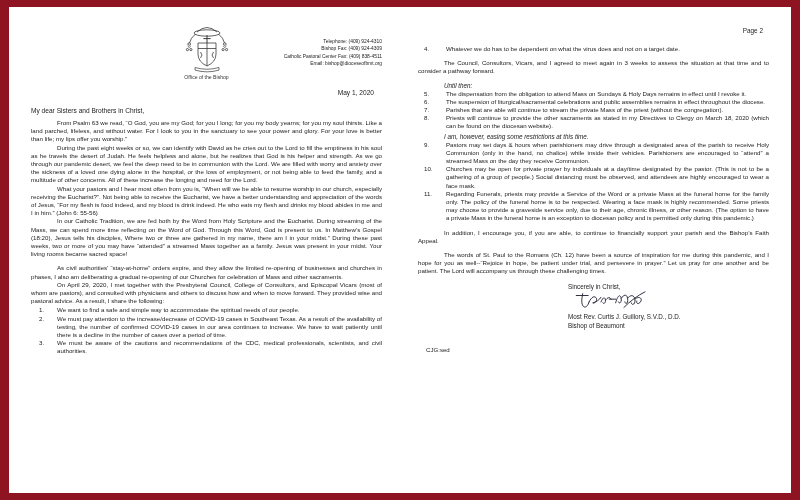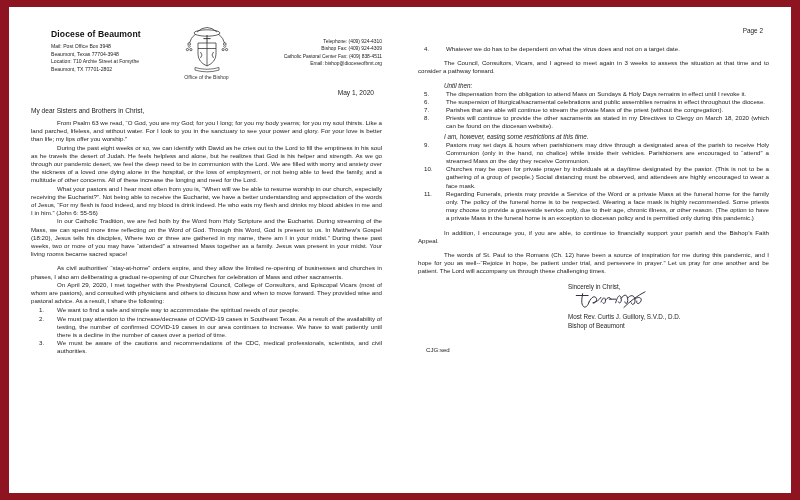--- a/index.html
+++ b/index.html
@@ -106,29 +106,20 @@
 </head>
 <body>
 
 <div id="frame">
   <div id="pages">
 
     <div class="page" id="page-left">
 
       <div class="letterhead">
 
-        <div class="lh-left">
-          <div class="lh-title">Diocese of Beaumont</div>
-          <div class="lh-addr">
-            <div>Mail: Post Office Box 3948</div>
-            <div>Beaumont, Texas 77704-3948</div>
-            <div>Location: 710 Archie Street at Forsythe</div>
-            <div>Beaumont, TX 77701-2802</div>
-          </div>
-        </div>
 
         <div class="crest">
           <svg viewBox="0 0 58 52" width="58" height="52" aria-hidden="true">
             <g fill="none" stroke="#3a3a3a" stroke-width="0.8">
 
               <ellipse cx="29" cy="12" rx="13" ry="3.2"></ellipse>
               <path d="M19 11 q10 -9 20 0"></path>
 
               <path d="M17.5 13 q-5 4 -6 9"></path>
               <path d="M40.5 13 q5 4 6 9"></path>

